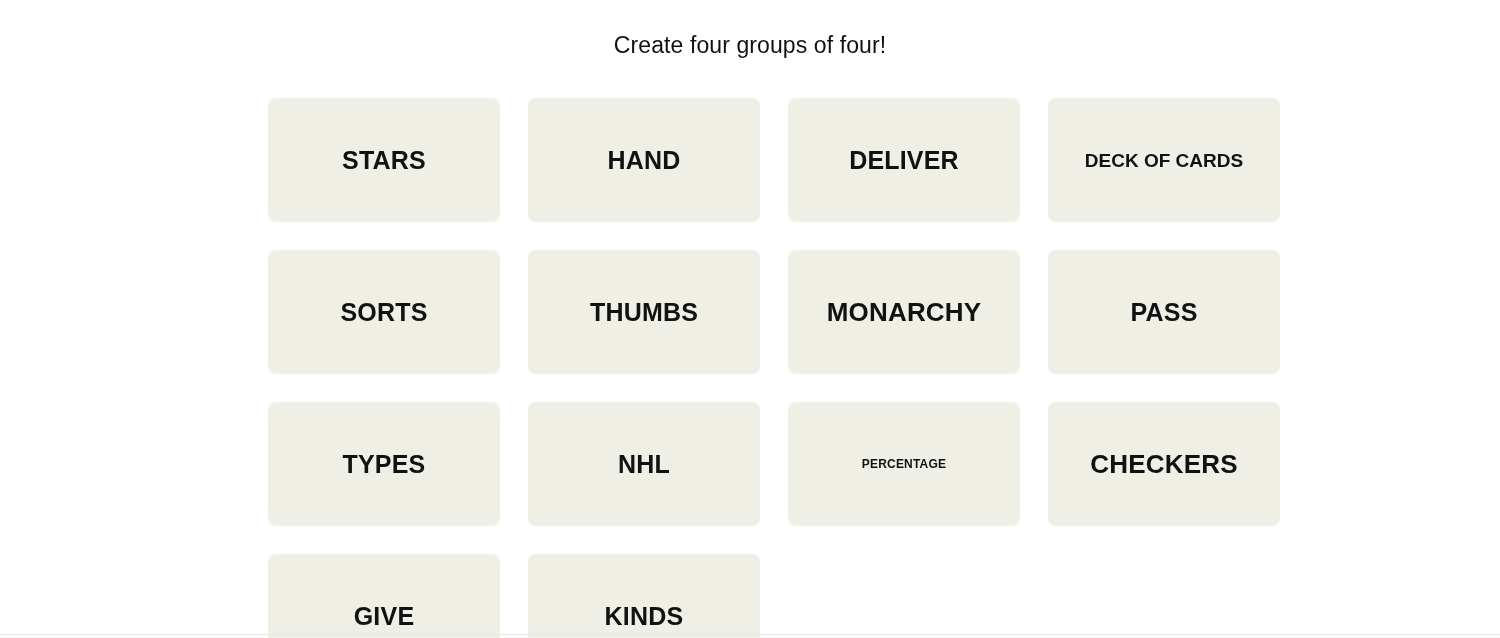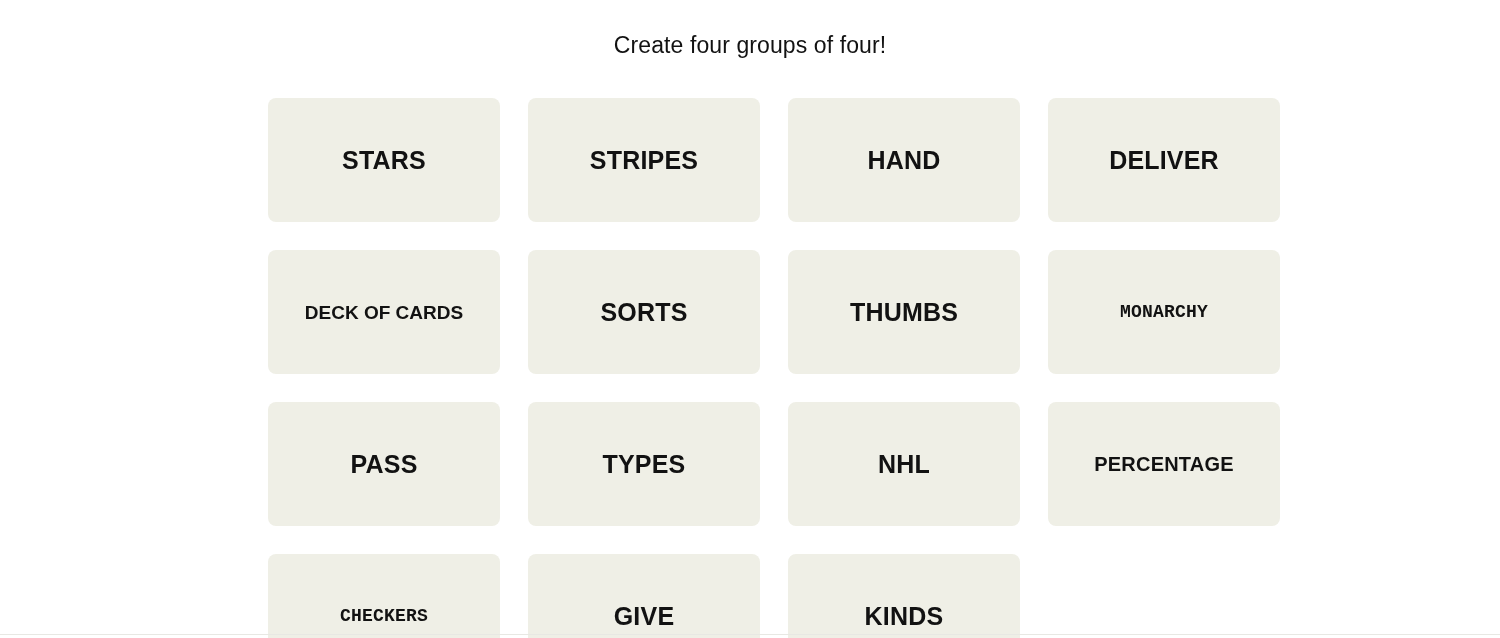--- a/index.html
+++ b/index.html
@@ -73,22 +73,22 @@
     font-size: 25px;
     font-weight: 700;
     color: #121212;
     text-transform: uppercase;
     letter-spacing: 0.2px;
     text-align: center;
     white-space: nowrap;
     line-height: 1;
   }
   
-  .tile-label.len-md { font-size: 18px; font-family: Liberation Mono, monospace; }
-  .tile-label.len-lg { font-size: 20px; }
+  .tile-label.len-md { font-size: 26px; }
+  .tile-label.len-lg { font-size: 12px; }
   .tile-label.len-xl { font-size: 19px; letter-spacing: 0px; }
 
   
   .bottom-divider {
     position: absolute;
     left: 0;
     top: 634px;
     width: 1500px;
     height: 1px;
     background: #e8e8e3;
@@ -99,23 +99,20 @@
 
 <div class="page">
 
   <div class="title-bar">
     <div class="title-text">Create four groups of four!</div>
   </div>
 
   <div class="board" id="board">
       <div class="tile">
         <span class="tile-label">STARS</span>
-      </div>
-      <div class="tile">
-        <span class="tile-label">STRIPES</span>
       </div>
       <div class="tile">
         <span class="tile-label">HAND</span>
       </div>
       <div class="tile">
         <span class="tile-label">DELIVER</span>
       </div>
       <div class="tile">
         <span class="tile-label len-xl">DECK OF CARDS</span>
       </div>

